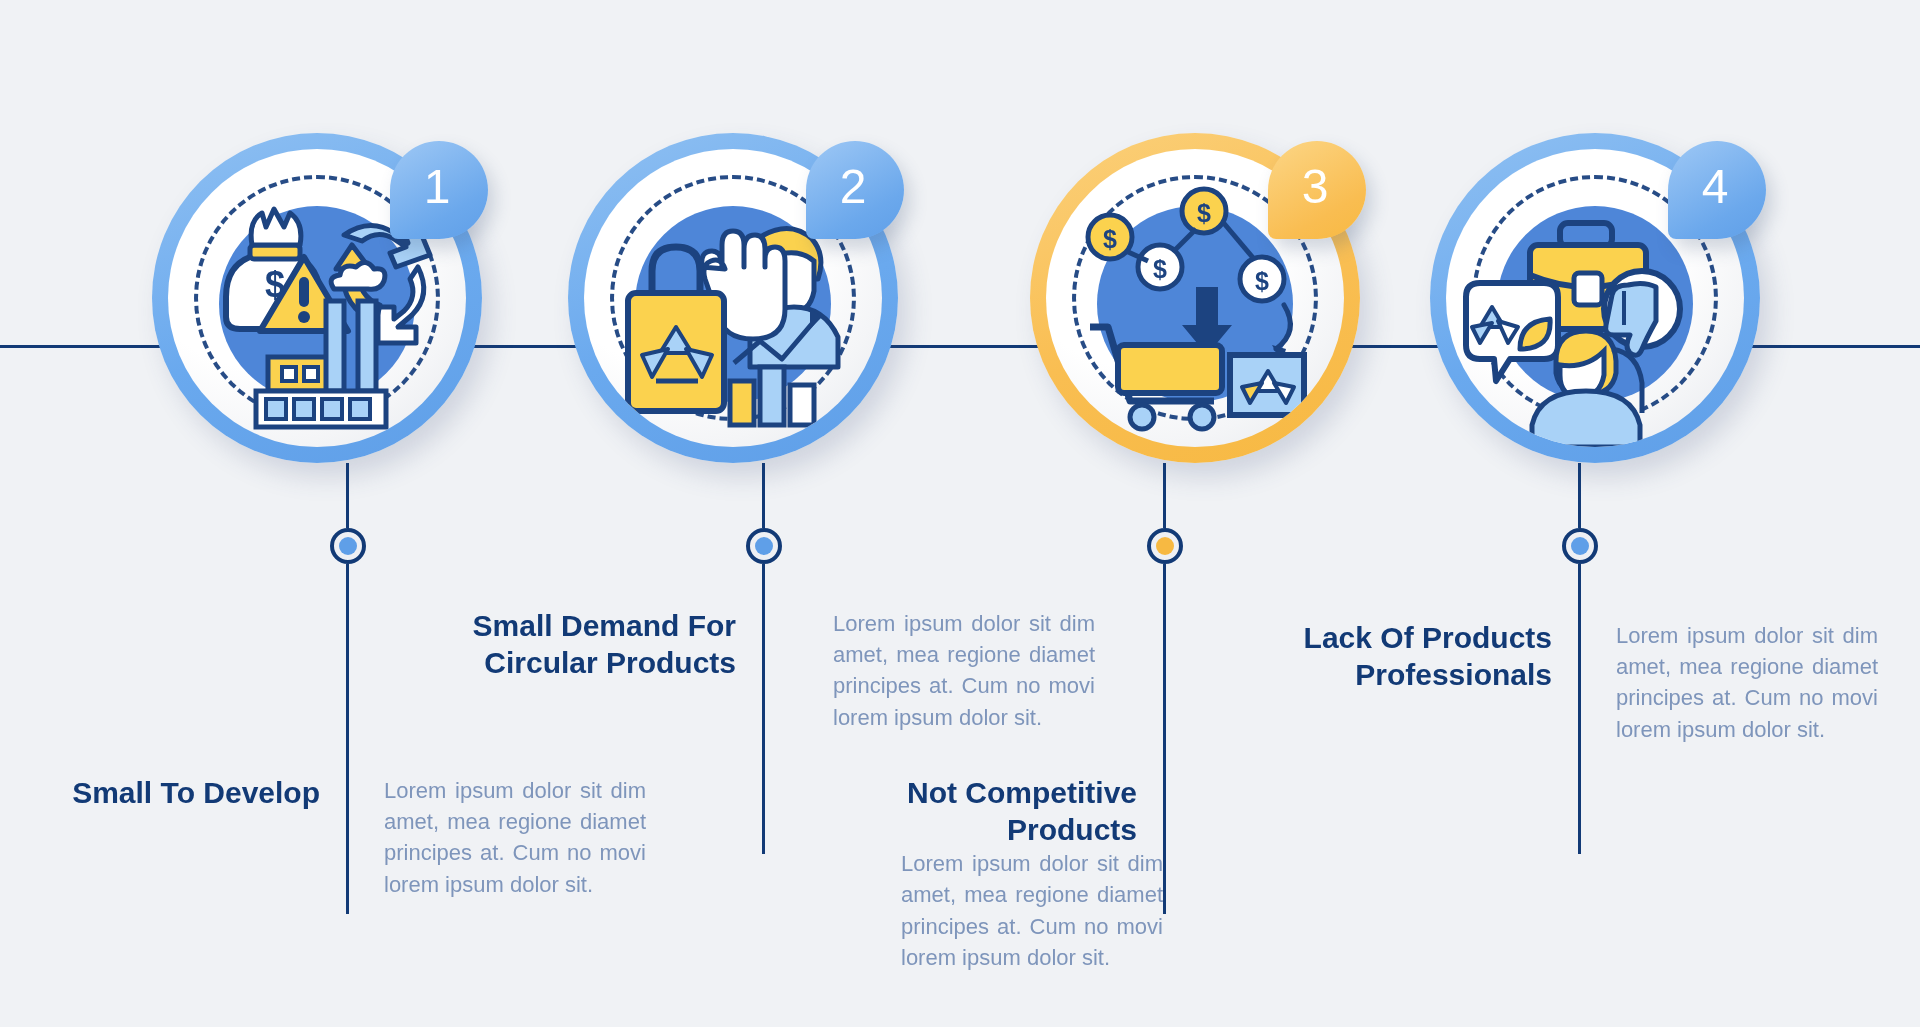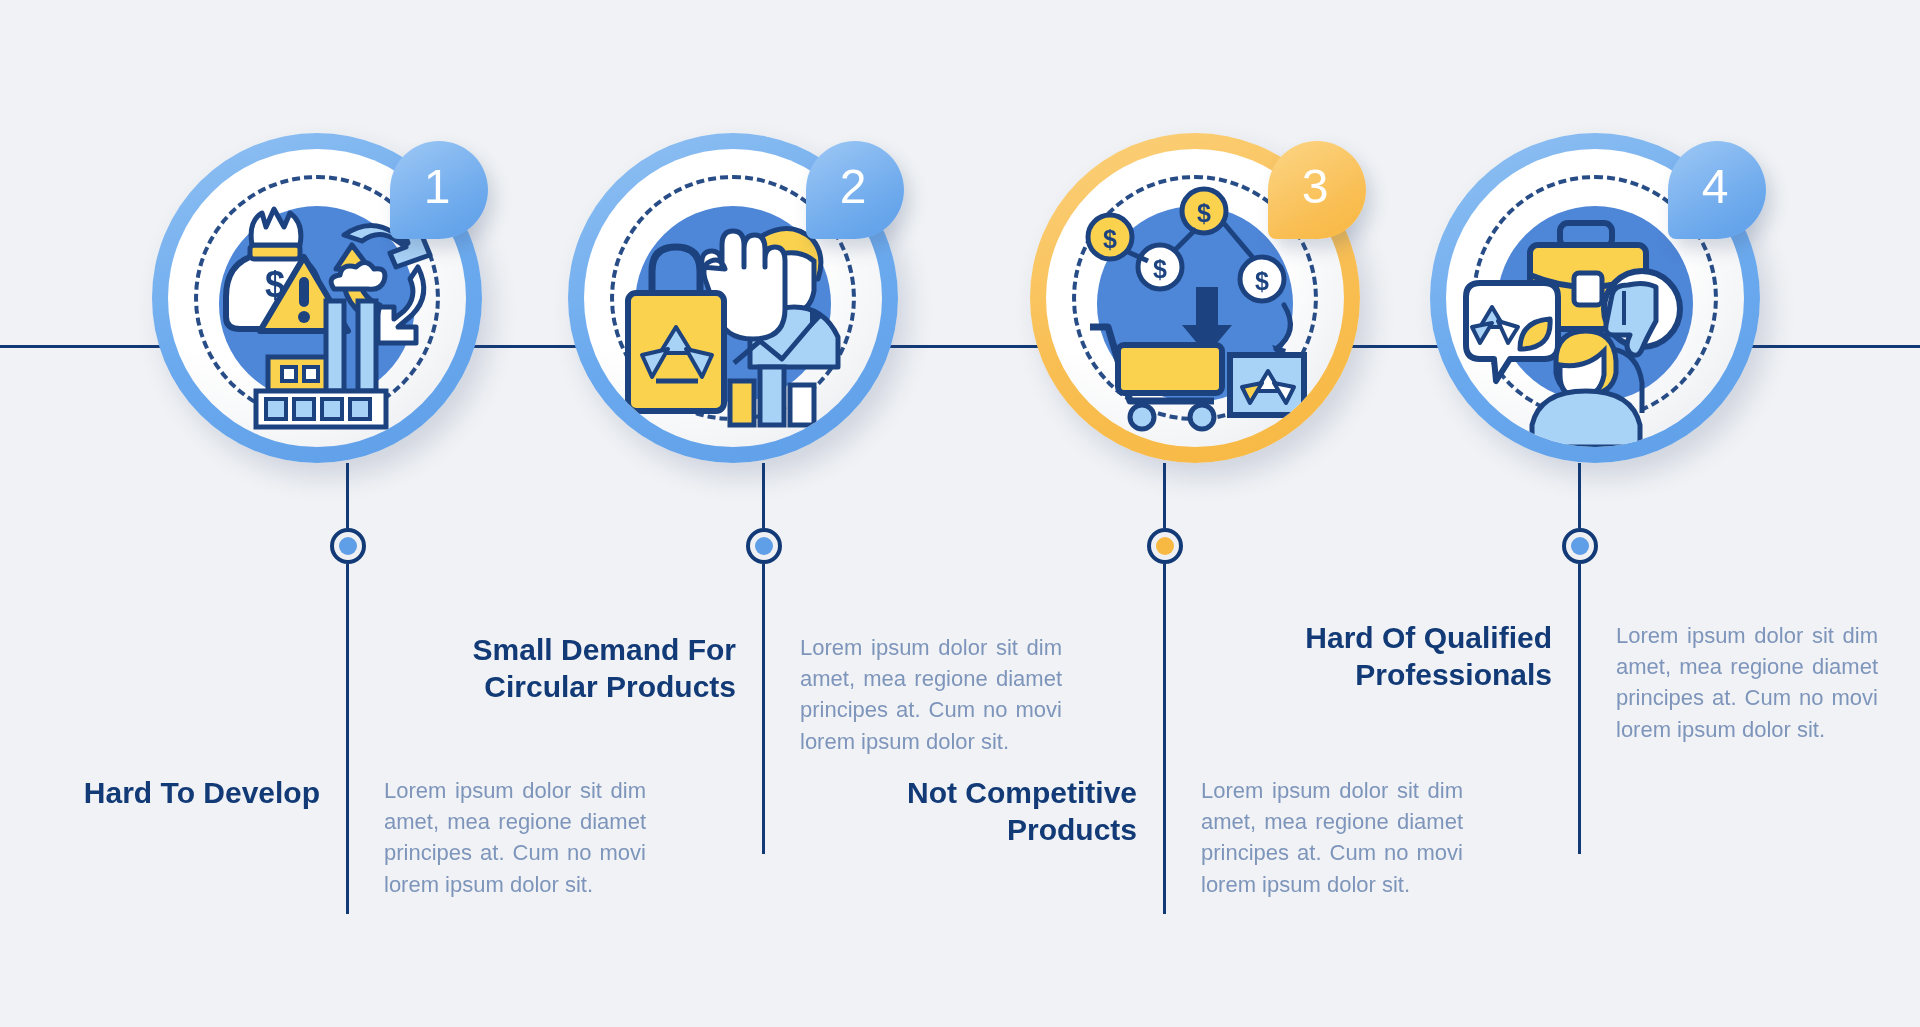--- a/index.html
+++ b/index.html
@@ -133,21 +133,21 @@
     <div class="badge blue" style="left:238px; top:8px;">
       <span>1</span>
     </div>
   </div>
   <div class="stem" style="left:346px; top:463px; height:65px;"></div>
   <div class="dot blue" style="left:330px; top:528px;">
       <i></i>
     </div>
   <div class="stem" style="left:346px; top:564px; height:350px;"></div>
   <div class="textblock" style="left:46px; top:775px;">
-    <div class="title">Hard To Develop</div>
+    <div class="title">Small To Develop</div>
     <div class="desc">Lorem ipsum dolor sit dim amet, mea regione diamet principes at. Cum no movi lorem ipsum dolor sit.</div>
   </div>
 
   <div class="node" style="left:568px; top:133px;">
     <div class="ring blue">
       <div class="inner">
         <div class="blob"></div>
         <div class="dashring"></div>
         <div class="art">
           <svg viewBox="0 0 298 298">
@@ -177,21 +177,21 @@
     </div>
     <div class="badge blue" style="left:238px; top:8px;">
       <span>2</span>
     </div>
   </div>
   <div class="stem" style="left:762px; top:463px; height:65px;"></div>
   <div class="dot blue" style="left:746px; top:528px;">
       <i></i>
     </div>
   <div class="stem" style="left:762px; top:564px; height:290px;"></div>
-  <div class="textblock" style="left:462px; top:632px;">
+  <div class="textblock" style="left:462px; top:608px;gap:33px;">
     <div class="title">Small Demand For Circular Products</div>
     <div class="desc">Lorem ipsum dolor sit dim amet, mea regione diamet principes at. Cum no movi lorem ipsum dolor sit.</div>
   </div>
 
   <div class="node" style="left:1030px; top:133px;">
     <div class="ring amber">
       <div class="inner">
         <div class="blob"></div>
         <div class="dashring"></div>
         <div class="art">
@@ -230,21 +230,21 @@
     </div>
     <div class="badge amber" style="left:238px; top:8px;">
       <span>3</span>
     </div>
   </div>
   <div class="stem" style="left:1163px; top:463px; height:65px;"></div>
   <div class="dot amber" style="left:1147px; top:528px;">
       <i></i>
     </div>
   <div class="stem" style="left:1163px; top:564px; height:350px;"></div>
-  <div class="textblock" style="left:863px; top:775px;">
+  <div class="textblock" style="left:863px; top:775px;flex-direction:column;">
     <div class="title">Not Competitive Products</div>
     <div class="desc">Lorem ipsum dolor sit dim amet, mea regione diamet principes at. Cum no movi lorem ipsum dolor sit.</div>
   </div>
 
   <div class="node" style="left:1430px; top:133px;">
     <div class="ring blue">
       <div class="inner">
         <div class="blob"></div>
         <div class="dashring"></div>
         <div class="art">
@@ -276,17 +276,17 @@
     <div class="badge blue" style="left:238px; top:8px;">
       <span>4</span>
     </div>
   </div>
   <div class="stem" style="left:1578px; top:463px; height:65px;"></div>
   <div class="dot blue" style="left:1562px; top:528px;">
       <i></i>
     </div>
   <div class="stem" style="left:1578px; top:564px; height:290px;"></div>
   <div class="textblock" style="left:1278px; top:620px;">
-    <div class="title">Hard Of Qualified Professionals</div>
+    <div class="title">Lack Of Products Professionals</div>
     <div class="desc">Lorem ipsum dolor sit dim amet, mea regione diamet principes at. Cum no movi lorem ipsum dolor sit.</div>
   </div>
 
 </div>
 
 </body></html>

